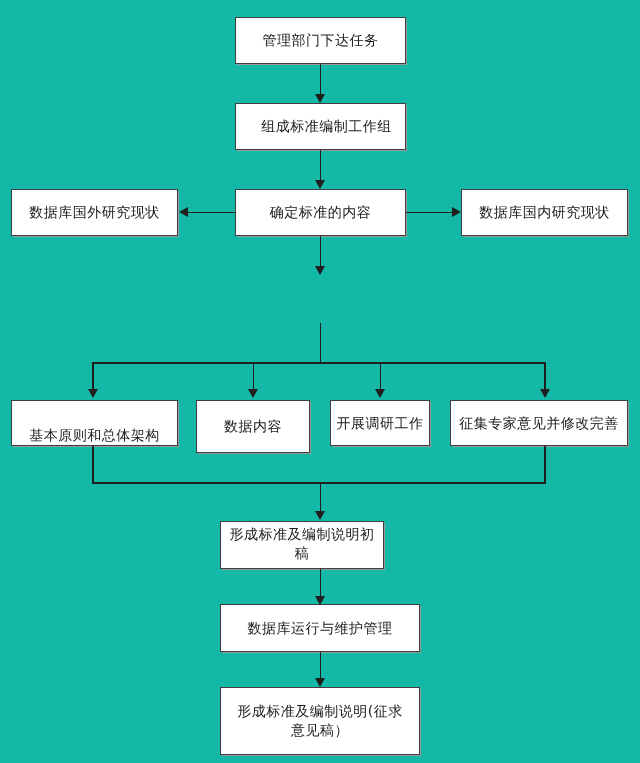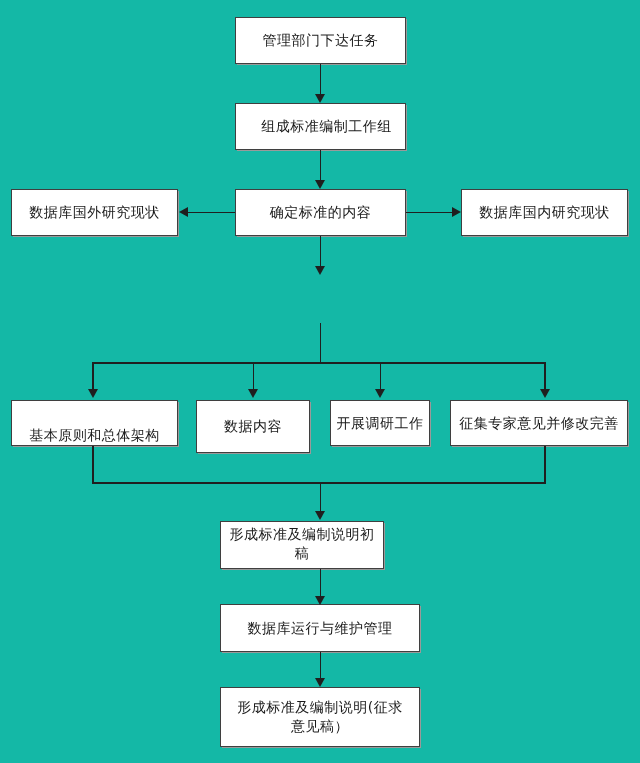--- a/index.html
+++ b/index.html
@@ -107,21 +107,21 @@
   </div>
 
   <div class="node" style="left:220px; top:521px; width:164px; height:48px;font-family:Liberation Mono, monospace;">
     <span class="label">形成标准及编制说明初稿</span>
   </div>
 
   <div class="node" style="left:220px; top:604px; width:200px; height:48px;">
     <span class="label">数据库运行与维护管理</span>
   </div>
 
-  <div class="node" style="left:220px; top:687px; width:200px; height:60px;">
+  <div class="node" style="left:220px; top:687px; width:200px; height:68px;">
     <span class="label">形成标准及编制说明(征求
 意见稿）</span>
   </div>
 
   <div class="ln v" style="left:319.5px; top:64px; height:31px;"></div>
   <div class="arrow down" style="left:315px; top:94px;"></div>
 
   <div class="ln v" style="left:319.5px; top:150px; height:31px;"></div>
   <div class="arrow down" style="left:315px; top:180px;"></div>
 

